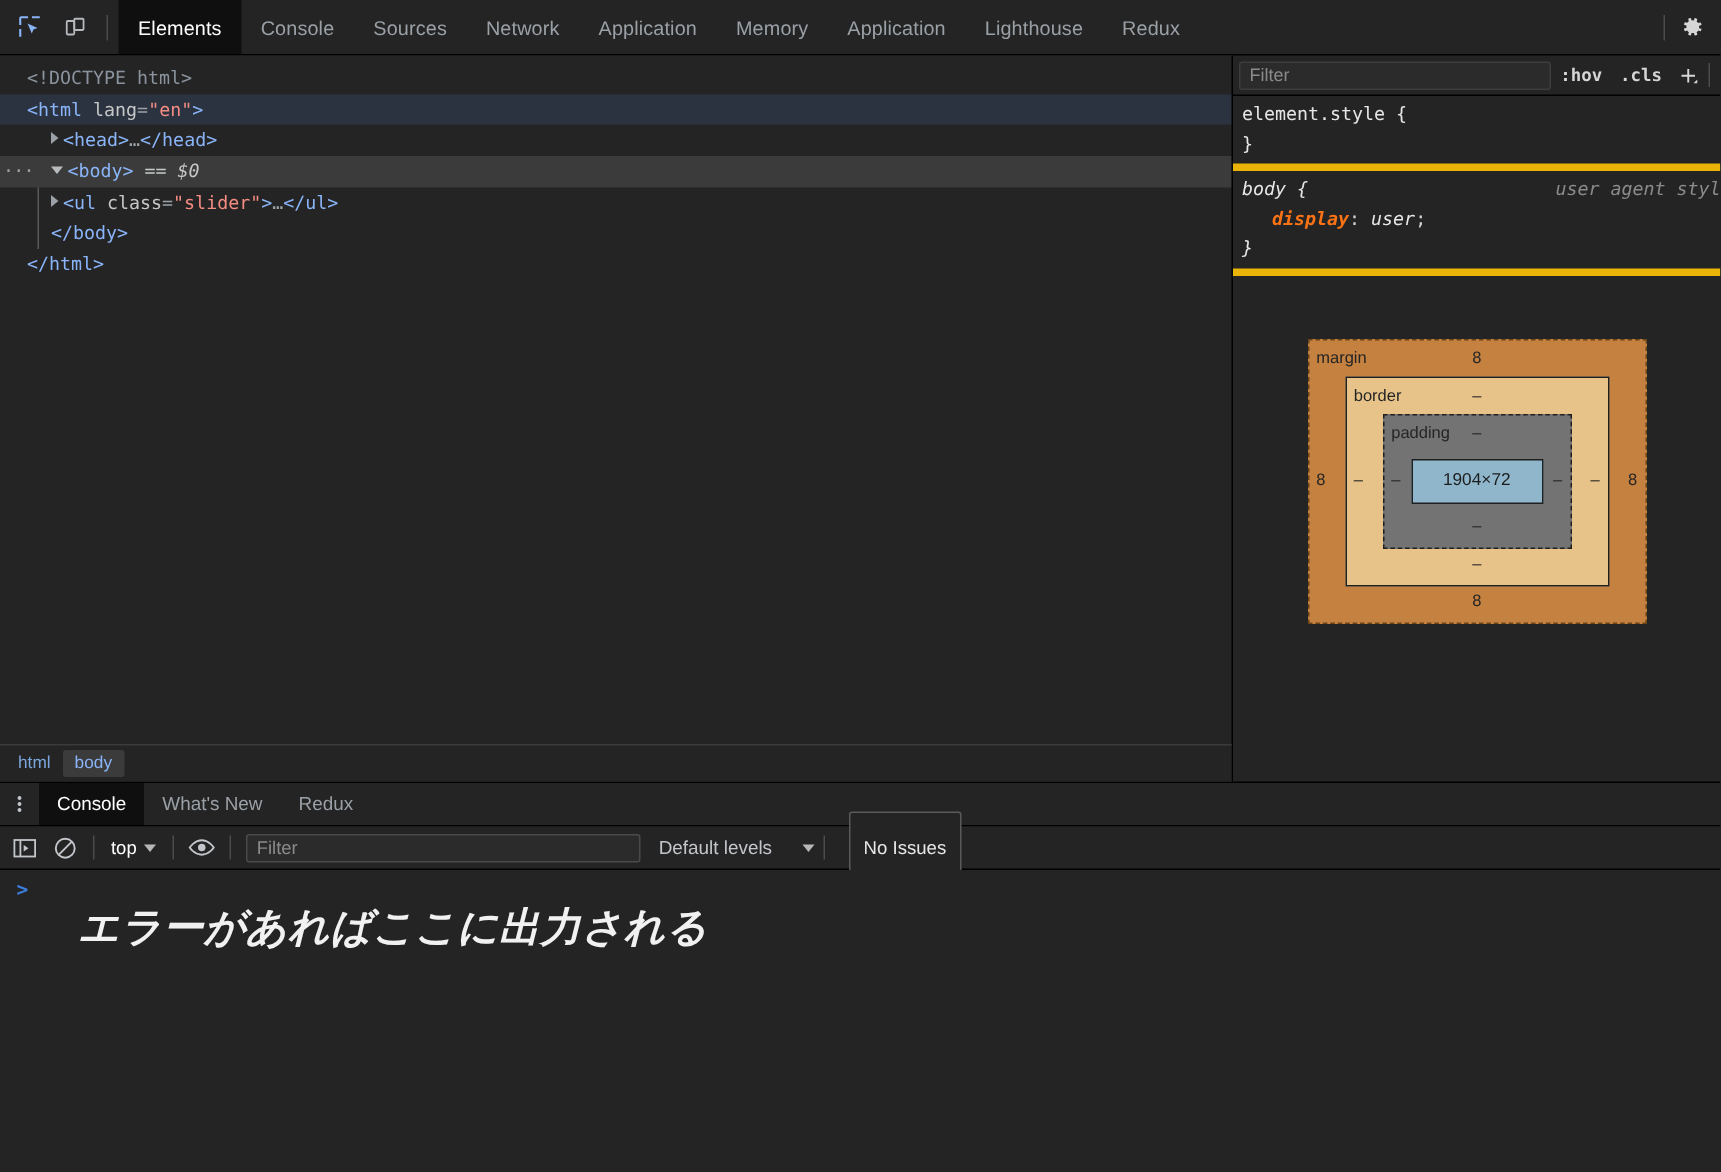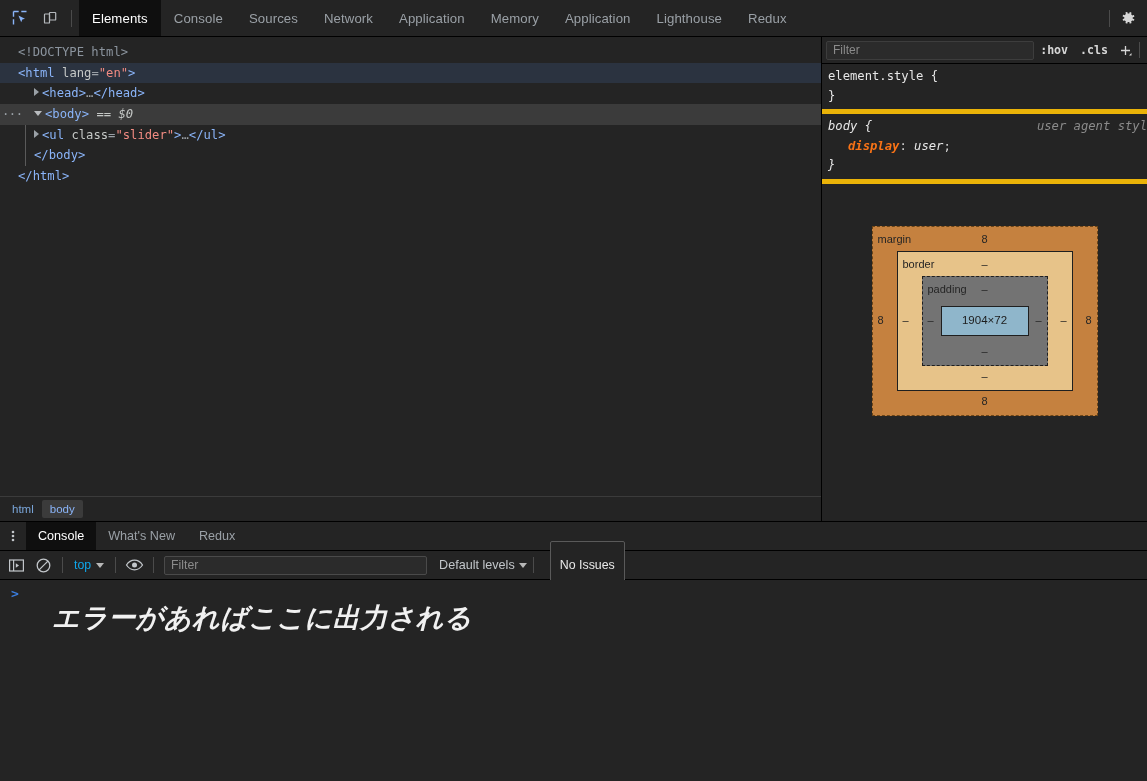--- a/index.html
+++ b/index.html
@@ -346,21 +346,21 @@
     gap: 2px;
   }
   .ct-icon {
     width: 25px; height: 22px;
     display:flex; align-items:center; justify-content:center;
     cursor: pointer; border-radius: 2px;
   }
   .ct-vsep { width:1px; height:16px; background:#4b4b4b; margin:0 4px; }
   .ct-select {
     display:flex; align-items:center; gap:5px;
-    font-size: 12.3px; color:#0ea5e9;
+    font-size: 12.3px; color:#ffffff;
     padding: 2px 5px; cursor: pointer;
     white-space: nowrap;
   }
   .caret {
     width:0;height:0;
     border-left:4.5px solid transparent;
     border-right:4.5px solid transparent;
     border-top:5px solid #b7b7b7;
   }
   .ct-filter {
@@ -370,21 +370,21 @@
     border-radius: 2px;
     color: #c9d1d9;
     font-size: 12.3px;
     font-family: "Liberation Sans", sans-serif;
     padding: 0 6px;
     outline: none;
     margin-left: 4px;
   }
   .ct-filter::placeholder { color: #8b8b8b; }
   .levels {
-    display:flex; align-items:center; gap:4px;
+    display:flex; align-items:center; gap:20px;
     font-size:12.6px; color:#c2c6ca;
     margin-left: 10px; cursor:pointer;
     white-space: nowrap;
   }
   .issues-btn {
     margin-left: 10px;
     border: 1px solid #5a5a5a;
     border-radius: 2px;
     padding: 16px 9px;
     font-size: 12.4px;

